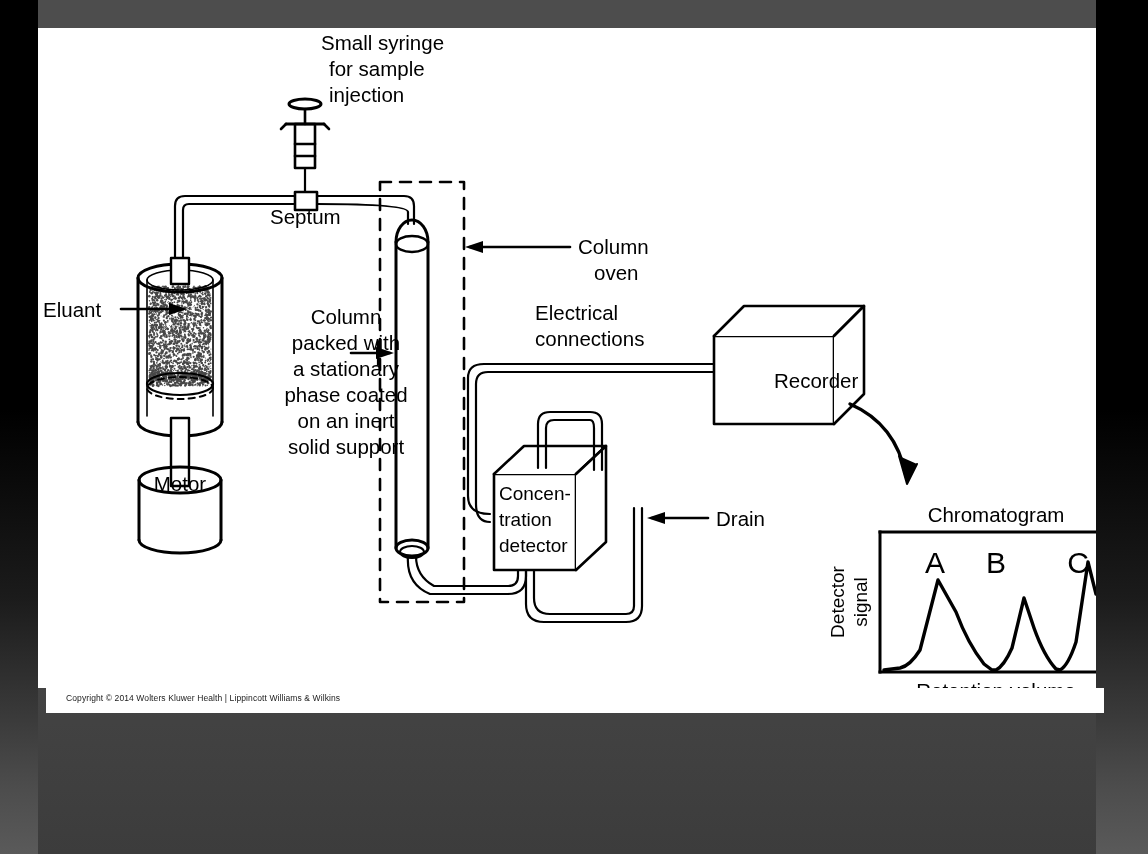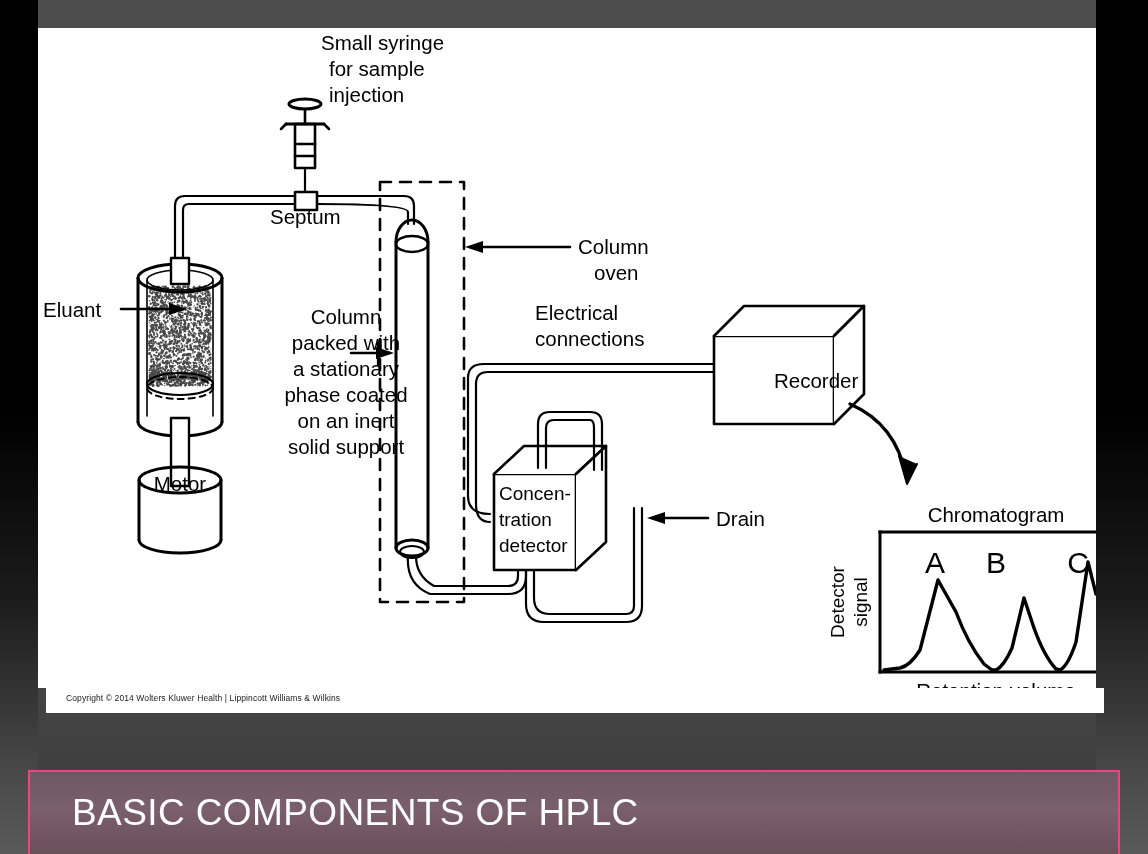--- a/index.html
+++ b/index.html
@@ -2798,17 +2798,14 @@
         <text x="958" y="670" text-anchor="middle" fill="#000" font-size="20.5" font-family="Liberation Sans, sans-serif">Retention volume</text>
       </g>
 
     </svg>
   </div>
 
   <div class="copyright">
     <span>Copyright © 2014 Wolters Kluwer Health | Lippincott Williams &amp; Wilkins</span>
   </div>
 
-  <div class="titleband">
-    <div class="tb-text">BASIC COMPONENTS OF HPLC</div>
-  </div>
 
 </div>
 
 </body></html>

